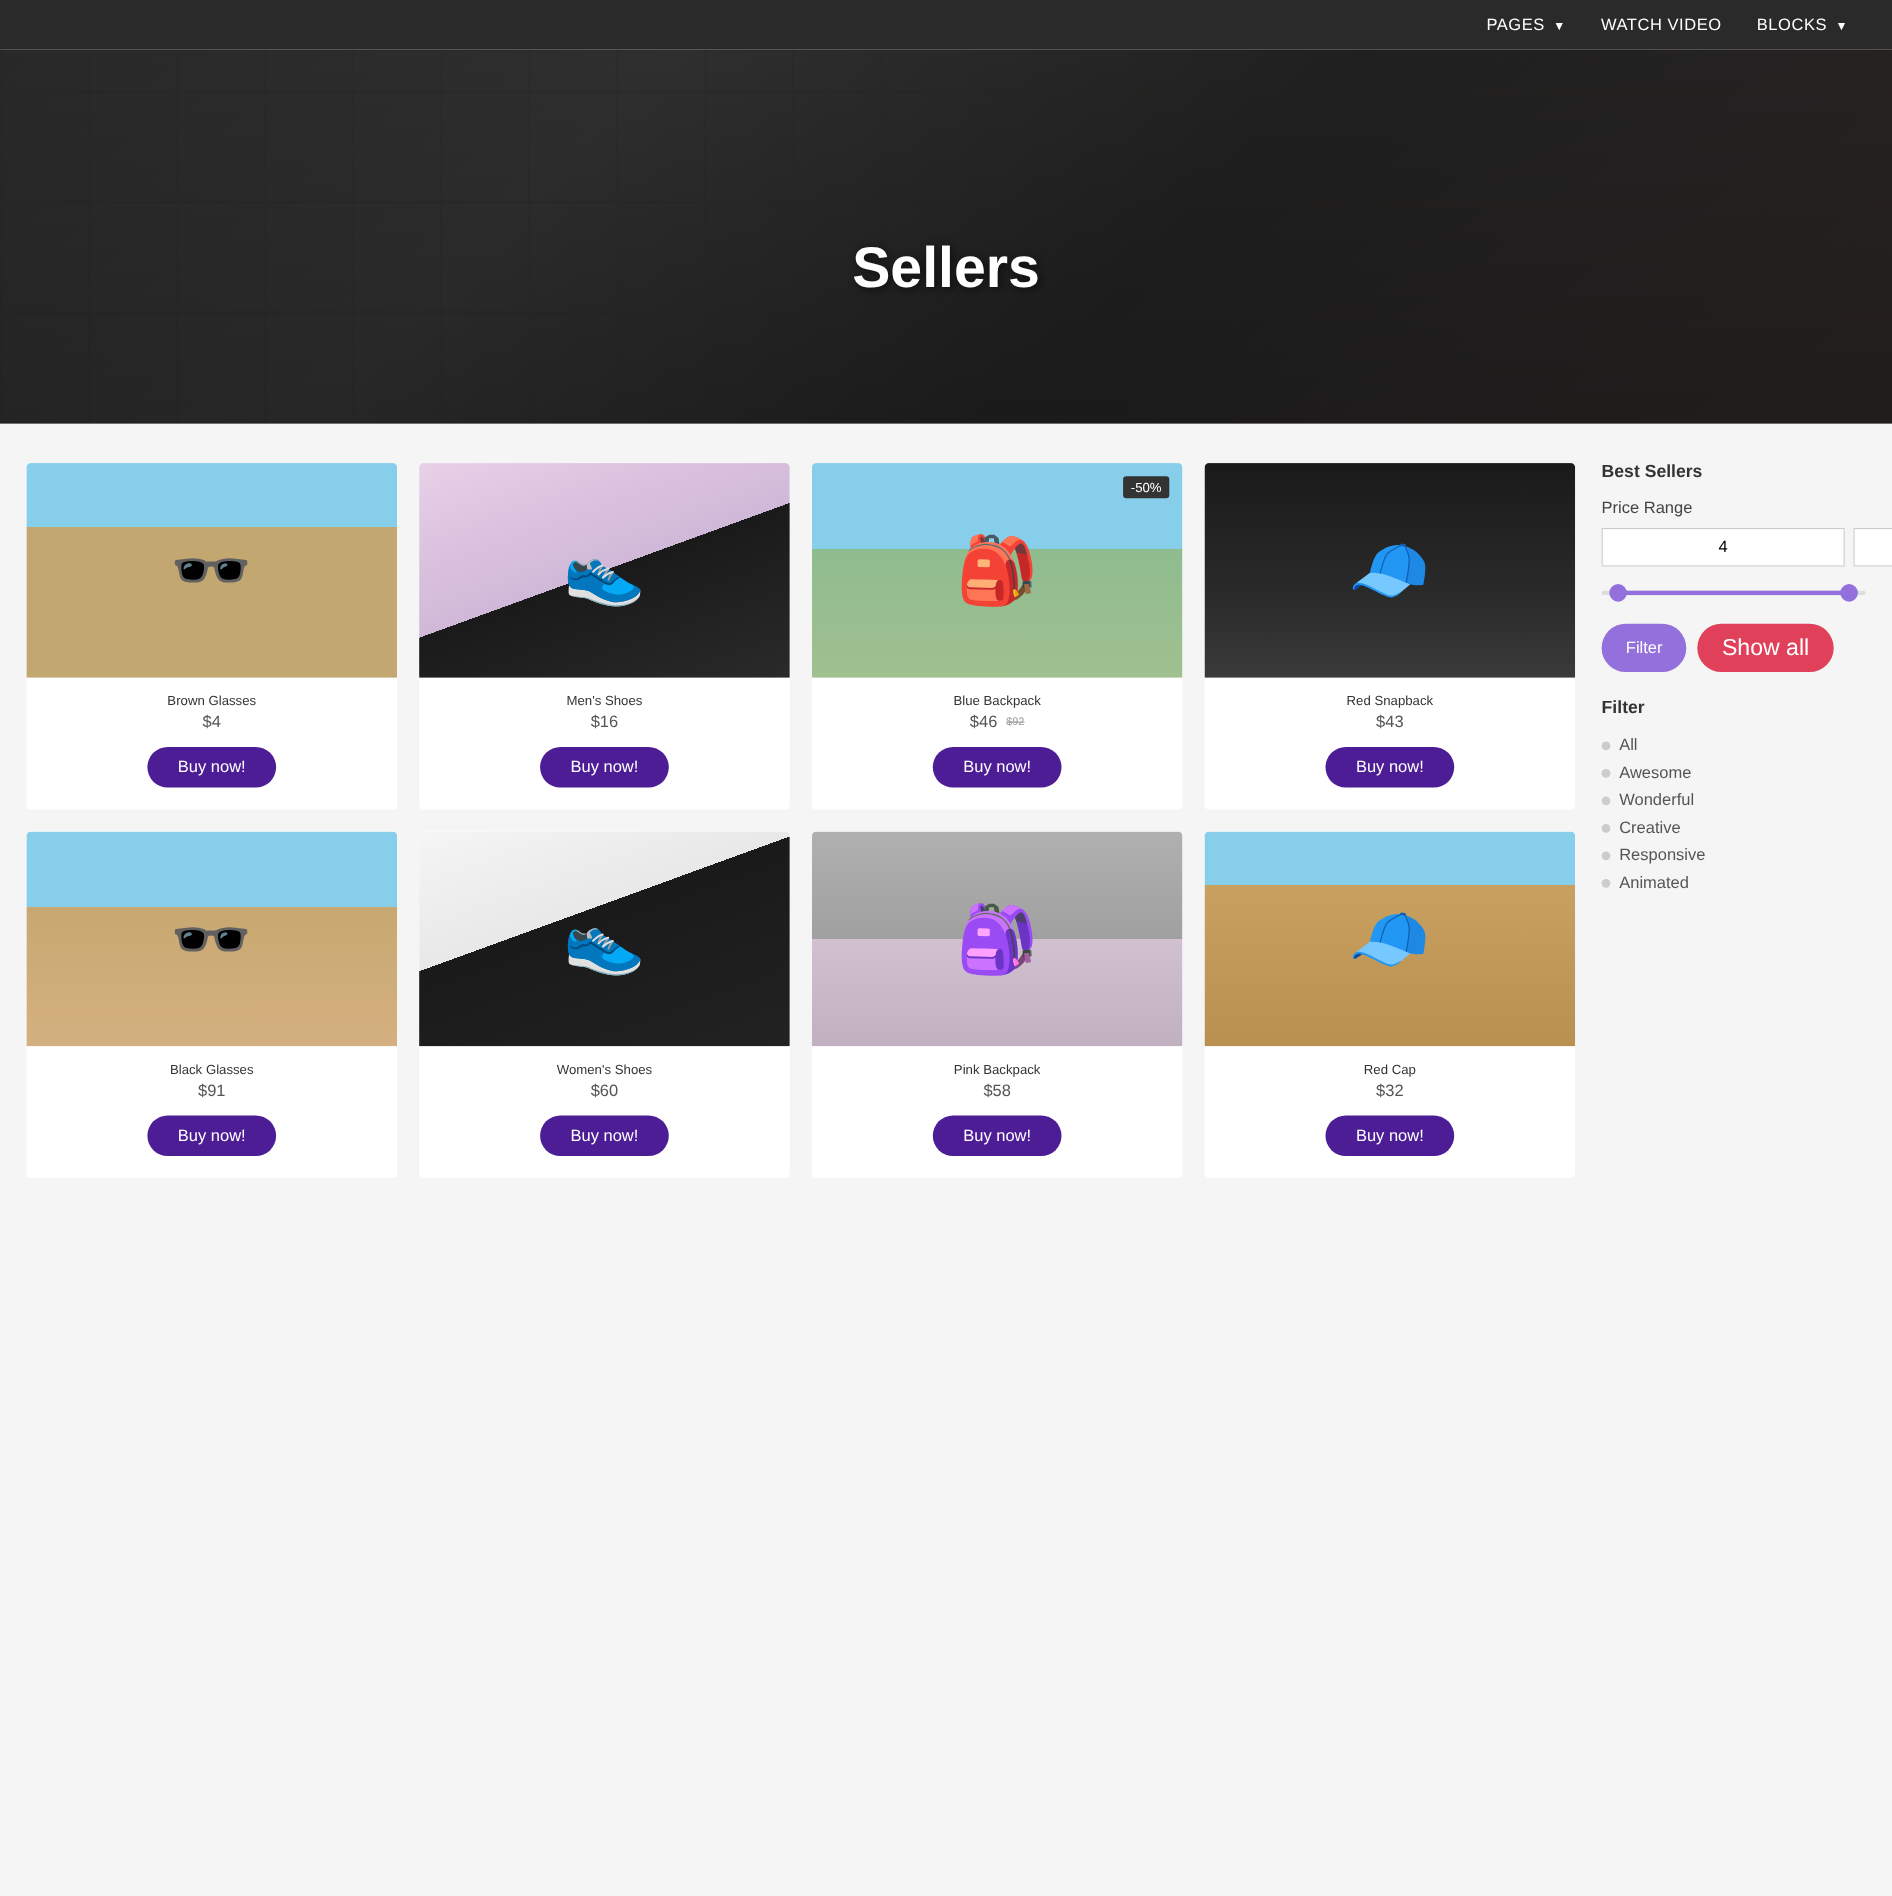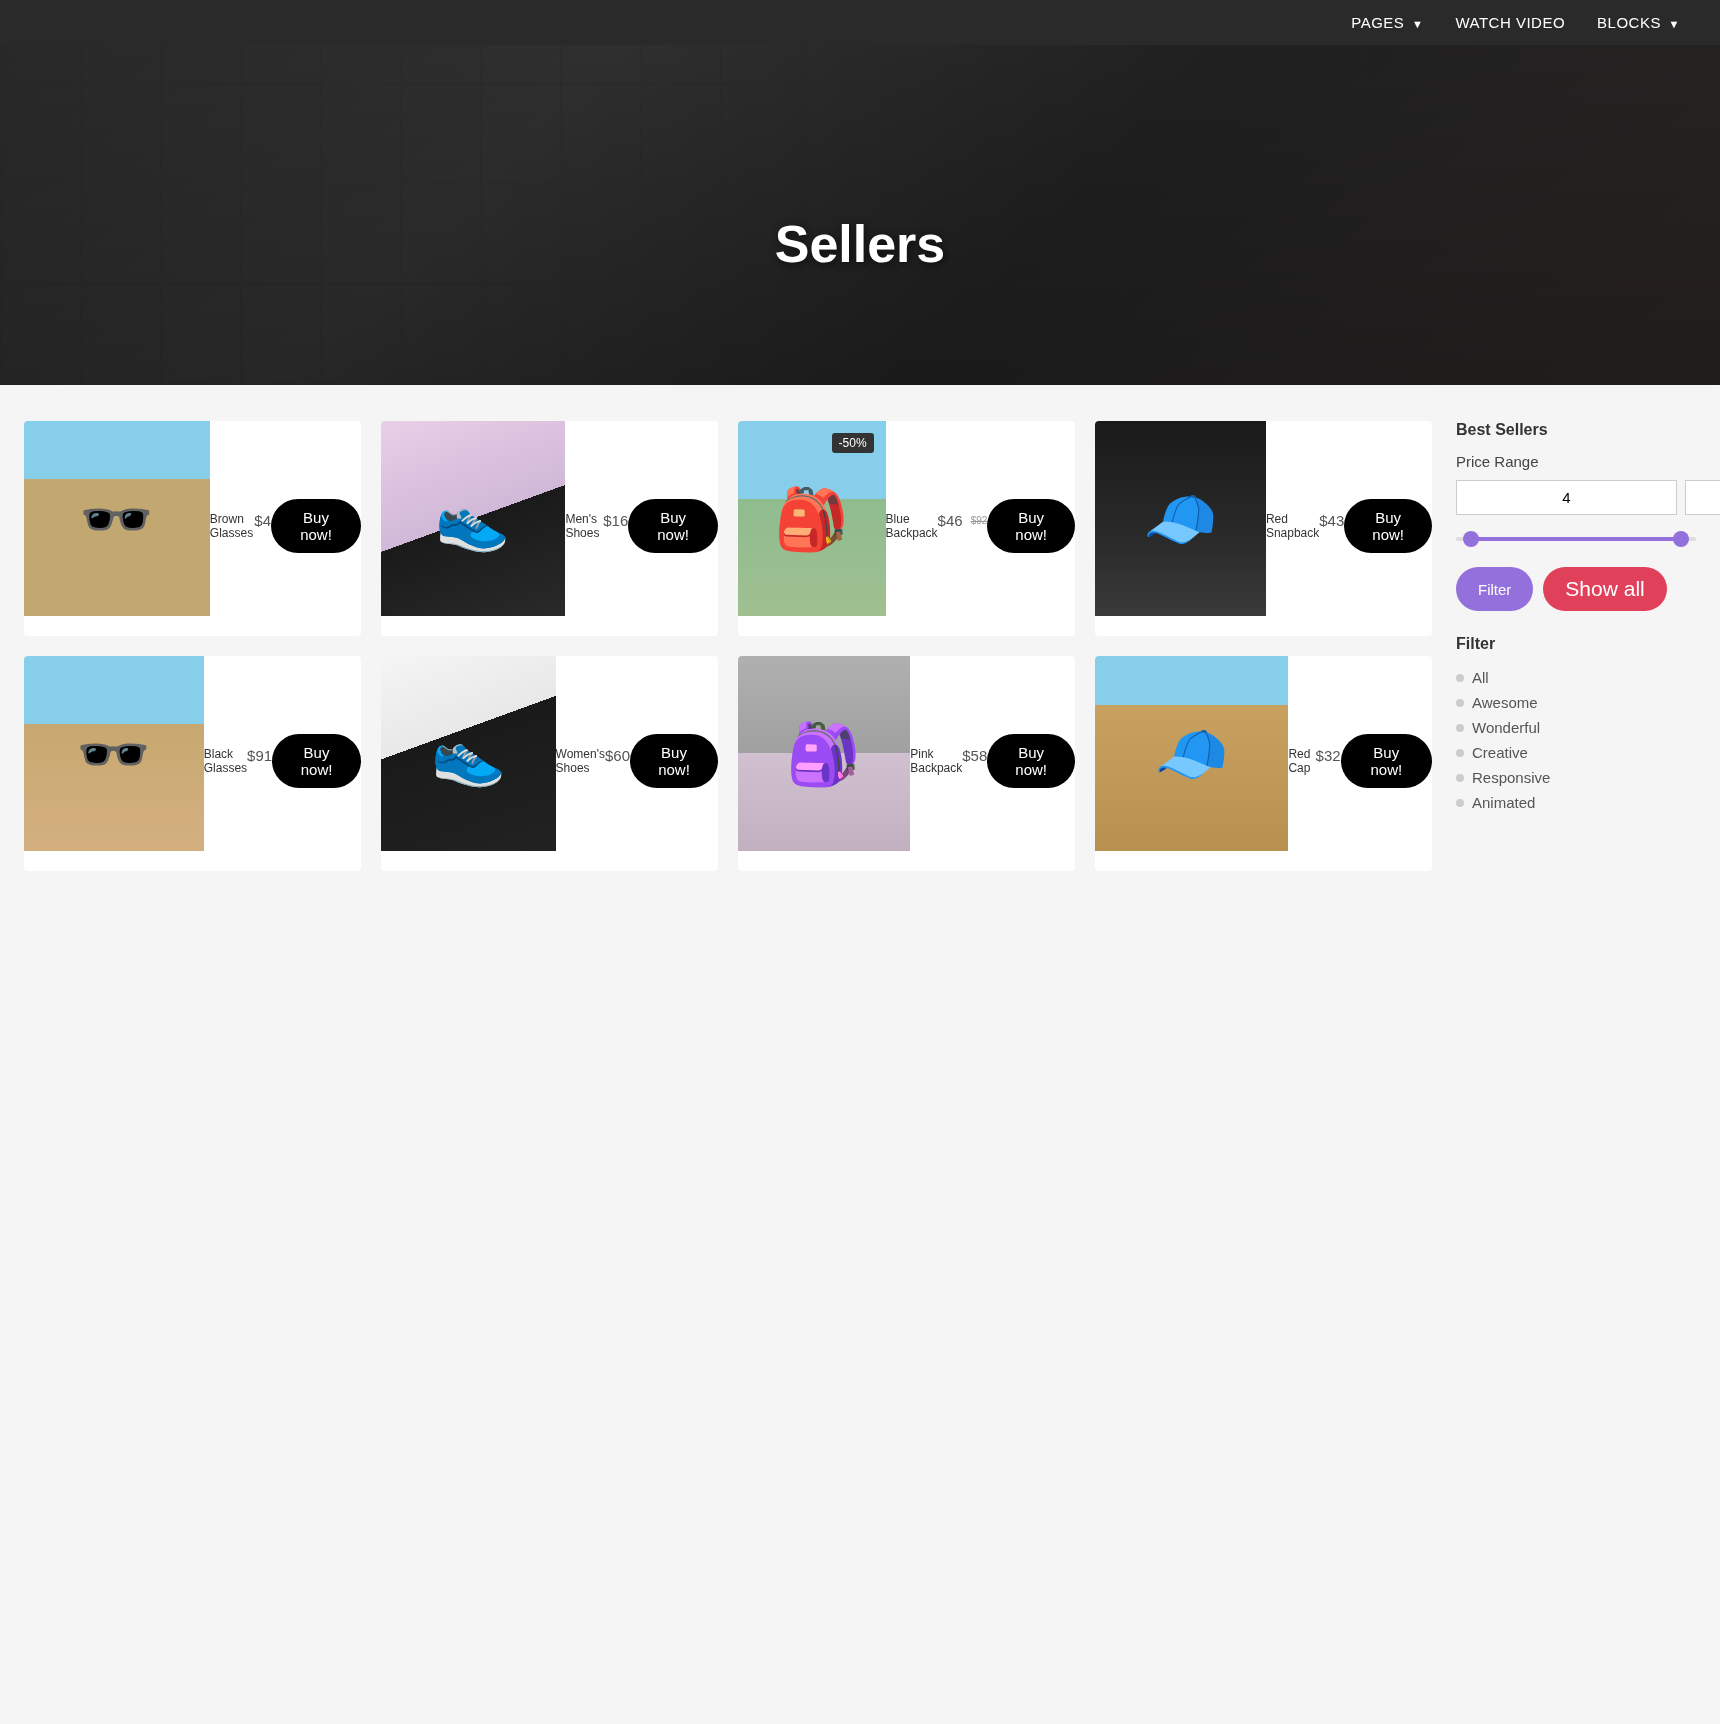--- a/index.html
+++ b/index.html
@@ -71,21 +71,21 @@
       display: grid;
       grid-template-columns: repeat(4, 1fr);
       gap: 20px;
     }
 
     .product-card {
       background: #fff;
       border-radius: 4px;
       overflow: hidden;
       display: flex;
-      flex-direction: row;
+      flex-direction: column;
       align-items: center;
       padding-bottom: 20px;
     }
 
     .product-img-wrap {
       width: 100%;
       height: 195px;
       position: relative;
       overflow: hidden;
     }
@@ -170,21 +170,21 @@
     }
 
     .product-price .original {
       text-decoration: line-through;
       color: #999;
       font-size: 10px;
     }
 
     .buy-btn {
       margin-top: 14px;
-      background: #000000;
+      background: #4c1d95;
       color: #fff;
       border: none;
       border-radius: 30px;
       padding: 10px 28px;
       font-size: 15px;
       cursor: pointer;
       font-weight: 500;
       transition: background 0.2s;
     }
 

